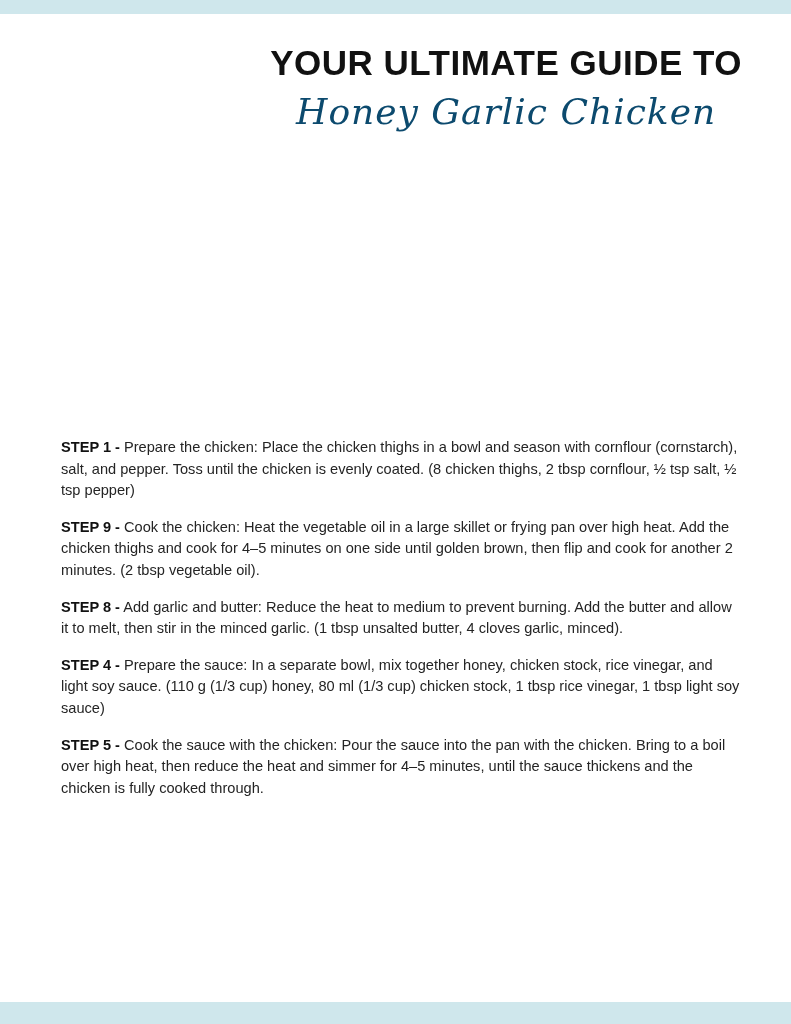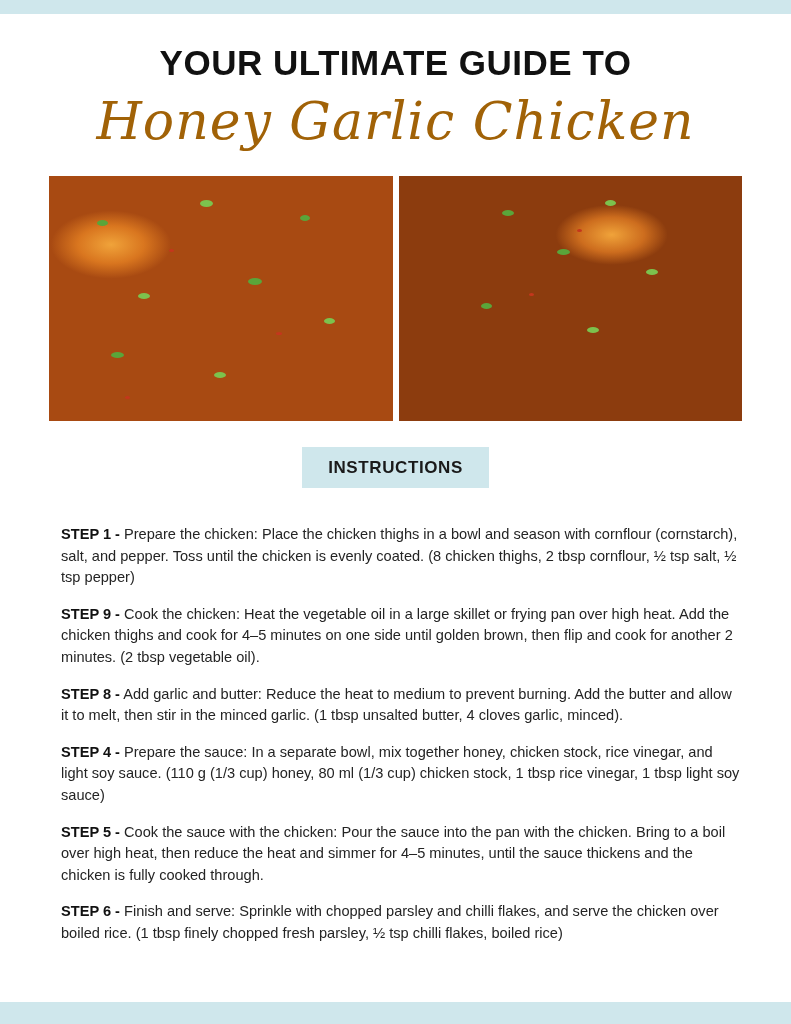--- a/index.html
+++ b/index.html
@@ -30,40 +30,41 @@
   }
   .band-top { height: 14px; }
   .band-bottom { height: 22px; }
 
   .content {
     flex: 1 1 auto;
     padding: 0 49px;
     box-sizing: border-box;
     display: flex;
     flex-direction: column;
+    align-items: flex-end;
   }
 
   .title-block {
     text-align: center;
     padding-top: 30px;
   }
   .title-main {
     font-family: "Liberation Sans", sans-serif;
     font-weight: bold;
     font-size: 35px;
     letter-spacing: 0.5px;
     color: #111111;
     line-height: 1.1;
     margin: 0;
   }
   .title-script {
     font-family: "DejaVu Serif", serif;
     font-style: italic;
-    font-size: 52px;
-    color: #a16207;
+    font-size: 36px;
+    color: #0c4a6e;
     line-height: 1.25;
     margin: 6px 0 0 0;
     letter-spacing: 1px;
   }
 
   .photos {
     margin-top: 22px;
     display: flex;
     gap: 6px;
     height: 245px;
@@ -171,41 +172,35 @@
         <span class="garnish g-green2" style="left:60%;top:10%;width:11px;height:6px;"></span>
         <span class="garnish g-green" style="left:46%;top:30%;width:13px;height:6px;"></span>
         <span class="garnish g-green2" style="left:72%;top:38%;width:12px;height:6px;"></span>
         <span class="garnish g-green" style="left:24%;top:52%;width:11px;height:6px;"></span>
         <span class="garnish g-green2" style="left:55%;top:62%;width:12px;height:6px;"></span>
         <span class="garnish g-red" style="left:52%;top:22%;width:5px;height:3px;"></span>
         <span class="garnish g-red" style="left:38%;top:48%;width:5px;height:3px;"></span>
       </div>
     </div>
 
-    <div class="instructions-wrap">
-      <span class="instructions-badge">INSTRUCTIONS</span>
-    </div>
 
     <div class="steps">
       <p class="step">
         <span class="step-label">STEP 1 -</span><span class="step-text"> Prepare the chicken: Place the chicken thighs in a bowl and season with cornflour (cornstarch), salt, and pepper. Toss until the chicken is evenly coated. (8 chicken thighs, 2 tbsp cornflour, ½ tsp salt, ½ tsp pepper)</span>
       </p>
       <p class="step">
         <span class="step-label">STEP 9 -</span><span class="step-text"> Cook the chicken: Heat the vegetable oil in a large skillet or frying pan over high heat. Add the chicken thighs and cook for 4–5 minutes on one side until golden brown, then flip and cook for another 2 minutes. (2 tbsp vegetable oil).</span>
       </p>
       <p class="step">
         <span class="step-label">STEP 8 -</span><span class="step-text"> Add garlic and butter: Reduce the heat to medium to prevent burning. Add the butter and allow it to melt, then stir in the minced garlic. (1 tbsp unsalted butter, 4 cloves garlic, minced).</span>
       </p>
       <p class="step">
         <span class="step-label">STEP 4 -</span><span class="step-text"> Prepare the sauce: In a separate bowl, mix together honey, chicken stock, rice vinegar, and light soy sauce. (110 g (1/3 cup) honey, 80 ml (1/3 cup) chicken stock, 1 tbsp rice vinegar, 1 tbsp light soy sauce)</span>
       </p>
       <p class="step">
         <span class="step-label">STEP 5 -</span><span class="step-text"> Cook the sauce with the chicken: Pour the sauce into the pan with the chicken. Bring to a boil over high heat, then reduce the heat and simmer for 4–5 minutes, until the sauce thickens and the chicken is fully cooked through.</span>
-      </p>
-      <p class="step">
-        <span class="step-label">STEP 6 -</span><span class="step-text"> Finish and serve: Sprinkle with chopped parsley and chilli flakes, and serve the chicken over boiled rice. (1 tbsp finely chopped fresh parsley, ½ tsp chilli flakes, boiled rice)</span>
       </p>
     </div>
 
   </div>
 
   <div class="band band-bottom"></div>
 </div>
 
 </body></html>

